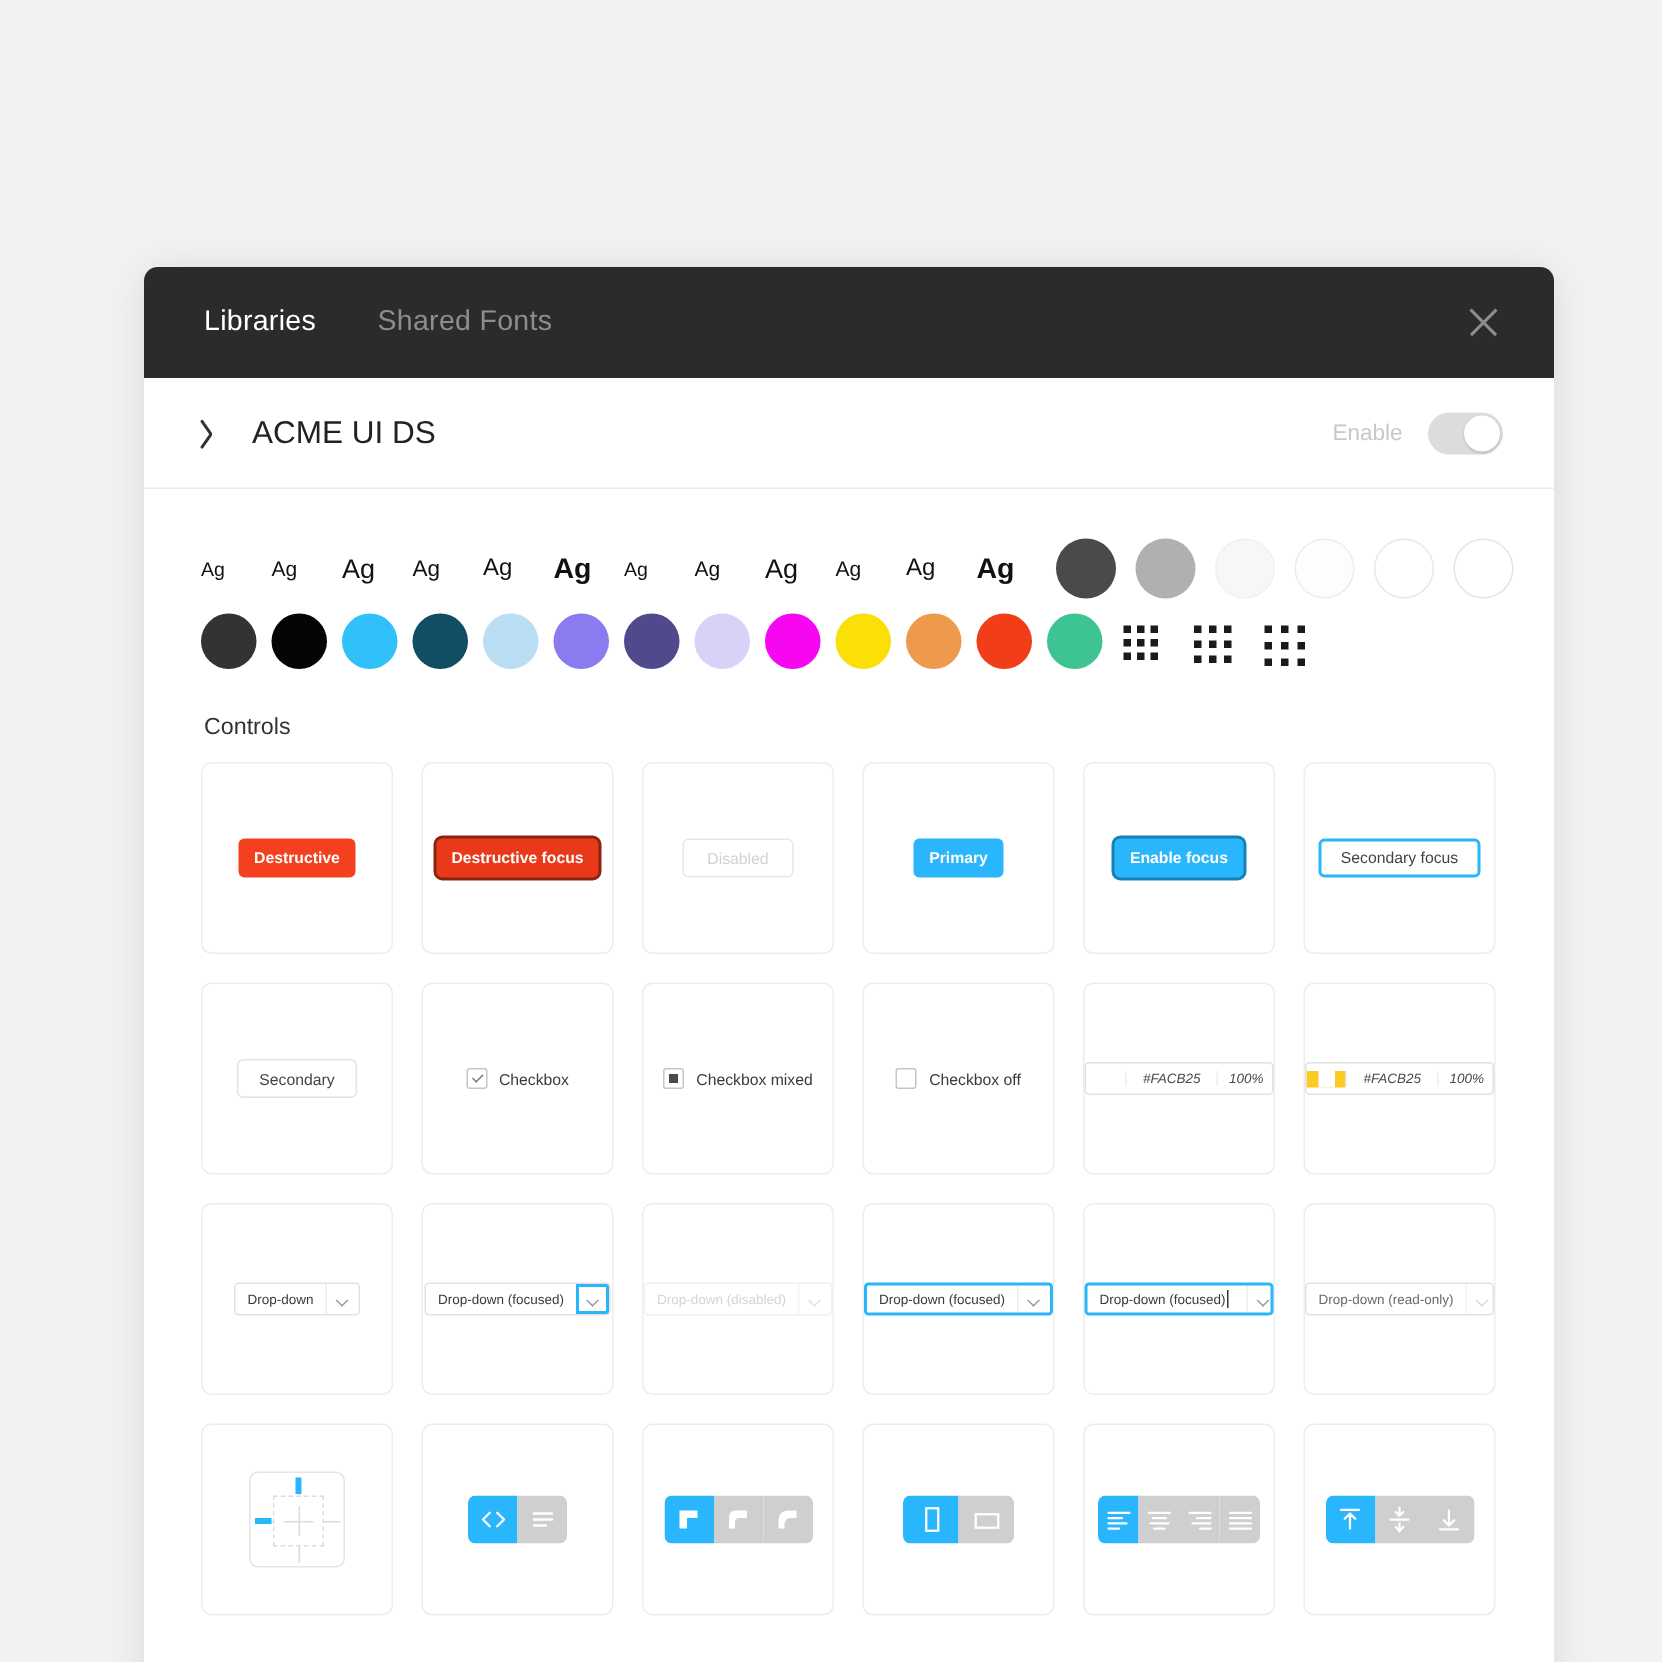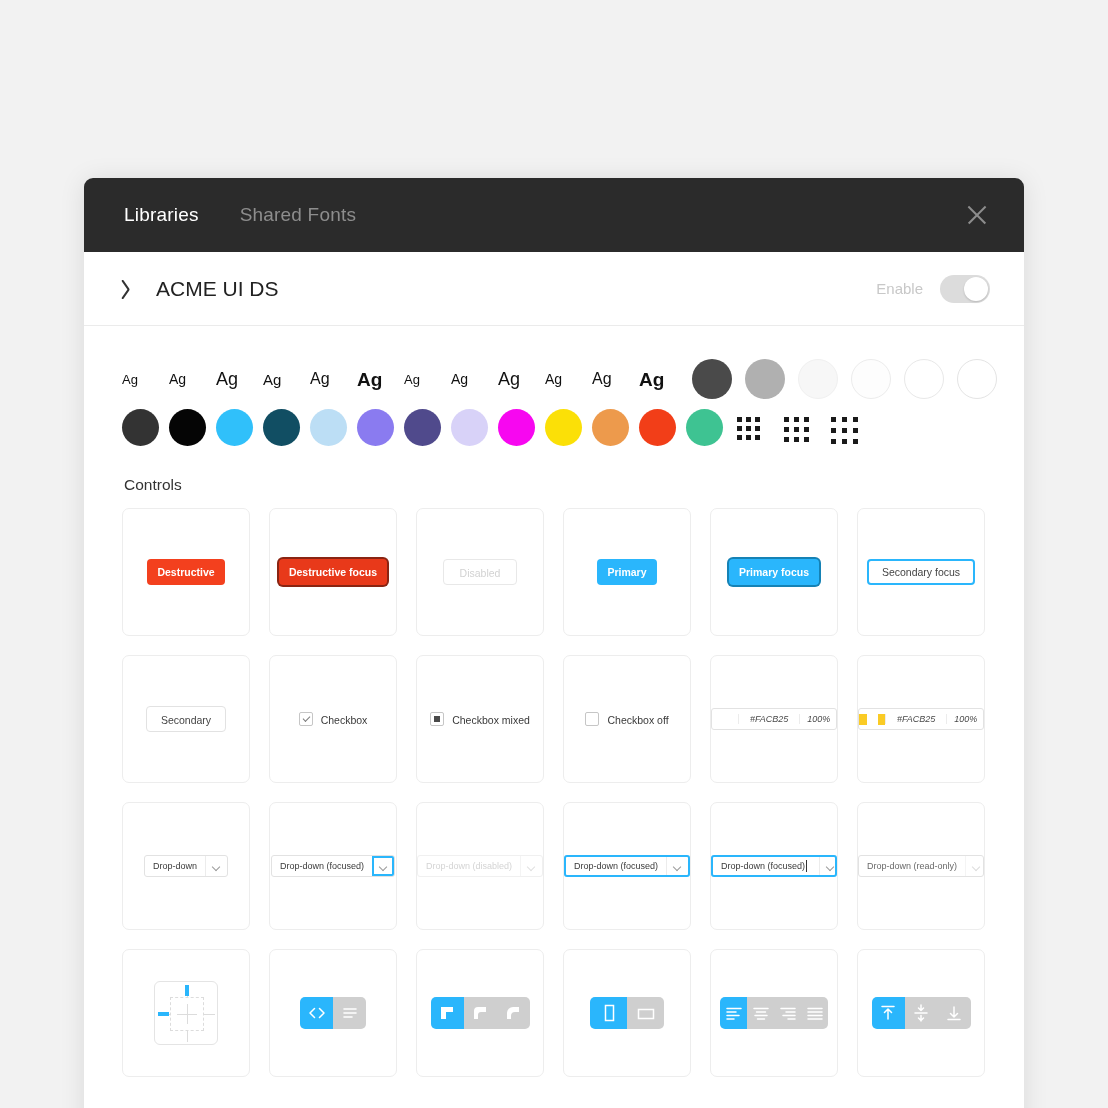--- a/index.html
+++ b/index.html
@@ -2,21 +2,21 @@
 <html><head>
 <meta charset="utf-8">
 <style>
   * { box-sizing: border-box; margin: 0; padding: 0; }
   html, body {
     width: 1108px; height: 1108px;
     background: #f2f2f2;
     font-family: "Liberation Sans", sans-serif;
     overflow: hidden;
   }
-  #root { position: relative; width: 1024px; height: 1108px; }
+  #root { position: relative; width: 1024px; height: 1108px; margin-left: 12px; }
 
   
   .modal {
     position: absolute; left: 84px; top: 178px;
     width: 940px; height: 960px;
     background: #ffffff;
     border-radius: 9px 9px 0 0;
     box-shadow: 0 2px 26px rgba(0,0,0,.10);
     overflow: hidden;
   }
@@ -360,21 +360,21 @@
         <div class="card">
           <div class="btn btn-destructive-focus">Destructive focus</div>
         </div>
         <div class="card">
           <div class="btn btn-disabled">Disabled</div>
         </div>
         <div class="card">
           <div class="btn btn-primary">Primary</div>
         </div>
         <div class="card">
-          <div class="btn btn-primary-focus">Primary focus</div>
+          <div class="btn btn-primary-focus">Enable focus</div>
         </div>
         <div class="card">
           <div class="btn btn-secondary-focus">Secondary focus</div>
         </div>
 
         <div class="card">
           <div class="btn btn-secondary">Secondary</div>
         </div>
         <div class="card">
           <div class="cbrow">

